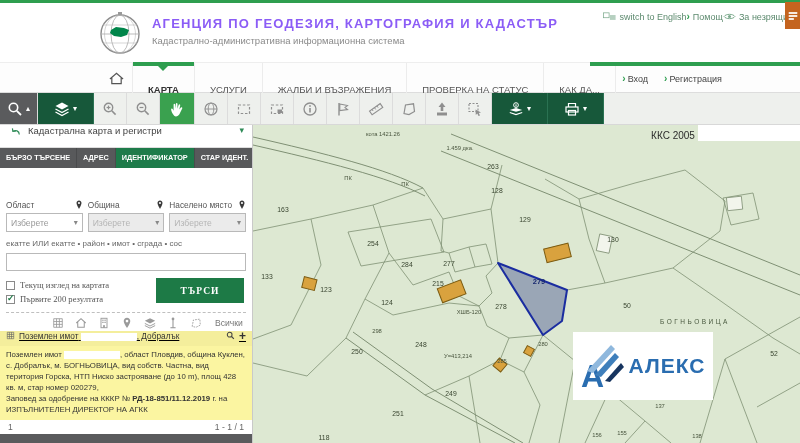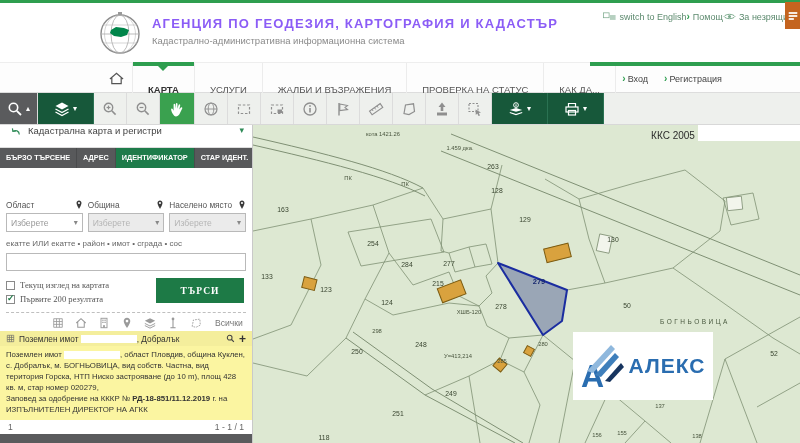--- a/index.html
+++ b/index.html
@@ -70,21 +70,21 @@
   .cb-line { display:flex; align-items:center; gap:5px; height:14px; }
   .cb { width:9px; height:9px; border:1px solid #8a8a8a; background:#fff; display:inline-block; position:relative; cursor:pointer; flex:none; }
   .cb.checked::after { content:"✓"; position:absolute; left:0; top:-3px; font-size:9px; color:#1d7a46; font-weight:bold; }
   .cb-lab { font-size:8.6px; color:#555; }
   #search-btn { position:absolute; right:8px; top:5px; width:88px; height:25px; background:#1d7a46; color:#fff; font-size:9.5px; font-weight:bold; letter-spacing:1px; display:flex; align-items:center; justify-content:center; cursor:pointer; }
   #dashed-div { margin:3px 6px; border-top:1px dashed #bfbfbf; flex:none; }
   #filter-row { padding:1px 8px 2px 8px; display:flex; align-items:center; gap:11px; flex:none;margin-left:44px; }
   .f-icon { color:#9a9a9a; cursor:pointer; display:flex; }
   .f-icon svg { width:12px; height:12px; }
   #filter-all { font-size:8.6px; color:#777; margin-left:2px; cursor:pointer; }
-  #result-row { background:#f4ee9c; height:15px; display:flex; align-items:center; padding:0 6px; gap:4px; flex:none; cursor:pointer; }
+  #result-row { background:#f4ee9c; height:15px; display:flex; padding:0 6px; gap:4px; flex:none; cursor:pointer;text-decoration:underline; }
   #result-row svg { width:9px; height:9px; }
   #result-row .grid { color:#666; }
   #result-text { font-size:8.3px; color:#333; white-space:nowrap; overflow:hidden; flex:1; }
   .redact { display:inline-block; width:56px; height:8px; background:#fff; vertical-align:middle; }
   #result-row .mag { color:#444; }
   #result-plus { font-size:12px; font-weight:bold; color:#333; line-height:10px; cursor:pointer; }
   #result-detail { background:#fbf5a1; padding:4px 6px 5px 6px; font-size:7.8px; line-height:1.4; color:#333; flex:none; }
   #pager { height:14px; display:flex; align-items:center; justify-content:space-between; padding:0 8px; font-size:8.6px; color:#666; flex:none; }
   #panel-void { flex:1; background:#5a5b5d; }
 

